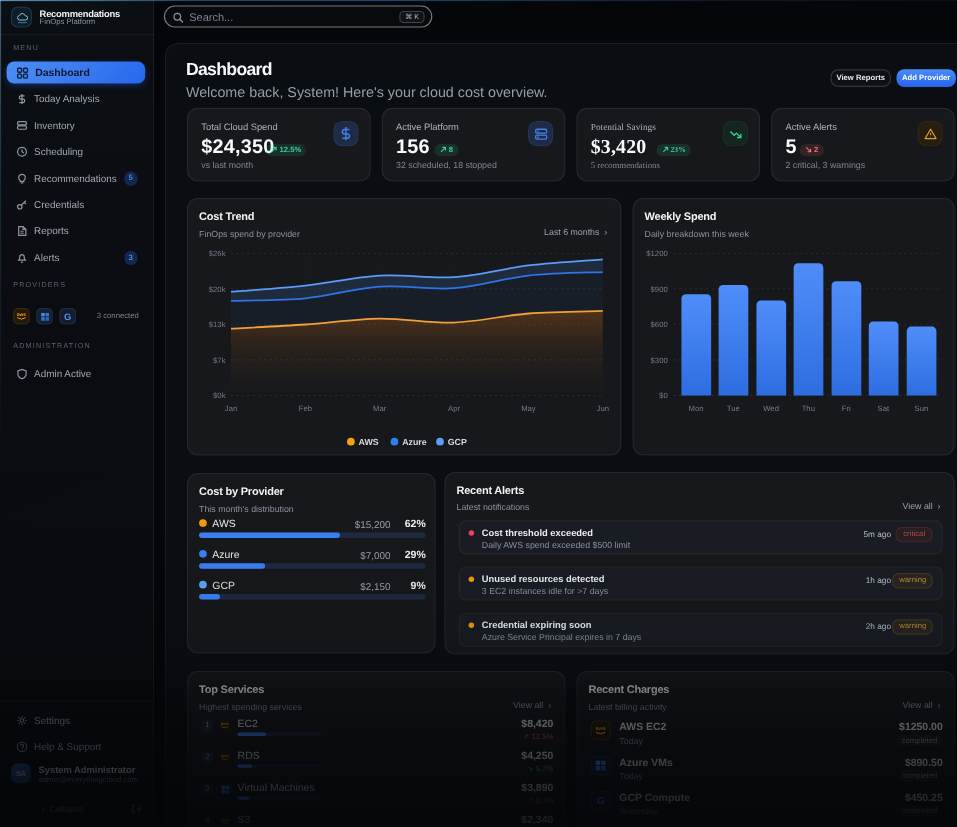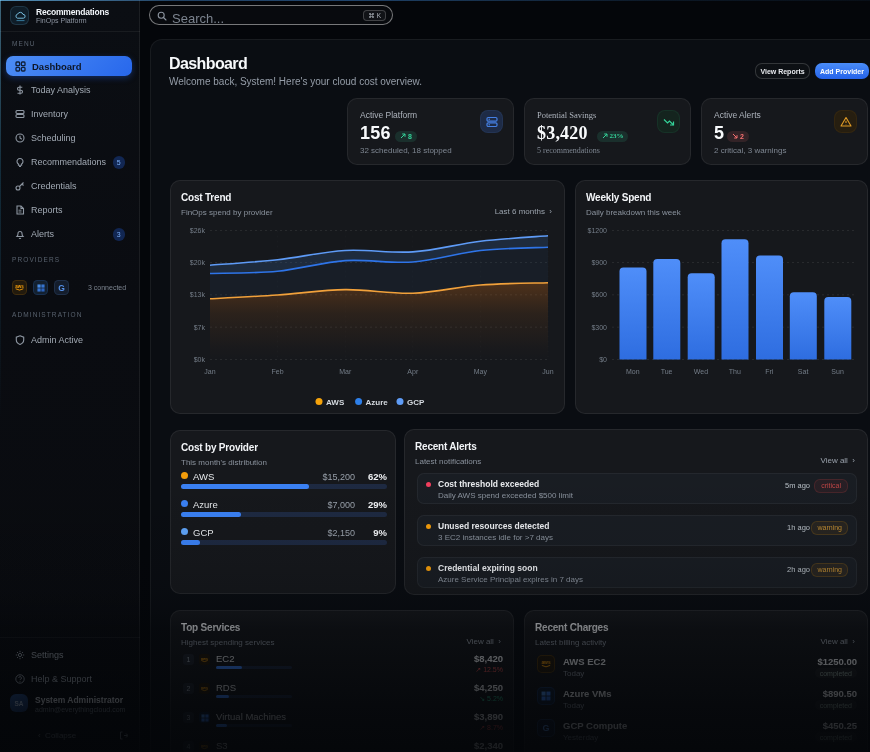--- a/index.html
+++ b/index.html
@@ -15,26 +15,26 @@
 .logo-sub{position:absolute;left:36px;top:16.5px;font-size:7px;color:#8d95a1;}
 .side-div{position:absolute;left:0;width:140px;height:1px;background:rgba(255,255,255,0.06);}
 .sec-label{position:absolute;left:12px;font-size:6.5px;letter-spacing:1.1px;color:#59626e;}
 .mitem{position:absolute;left:6px;width:126px;height:20px;border-radius:7px;color:#a2aab4;font-size:9px;display:flex;align-items:center;}
 .mitem svg{margin-left:9px;margin-right:6px;flex:0 0 auto;}
 .mitem.active{background:linear-gradient(135deg,#4d8ef5,#2767ec);color:#0d1626;box-shadow:0 2px 6px rgba(37,99,235,0.35);}
 .mbadge{position:absolute;right:7px;top:4px;width:12.5px;height:12.5px;border-radius:7px;background:rgba(37,99,235,0.30);color:#7db0f9;font-size:7px;display:flex;align-items:center;justify-content:center;}
 .pic{position:absolute;top:280px;width:15px;height:15px;border-radius:4.5px;display:flex;align-items:center;justify-content:center;}
 
 #search{position:absolute;left:149px;top:5px;width:244px;height:20px;border-radius:10px;border:1px solid rgba(255,255,255,0.45);background:rgba(255,255,255,0.02);}
-#search .ph{position:absolute;left:22px;top:5px;font-size:13px;color:#7b838e;}
+#search .ph{position:absolute;left:22px;top:5px;font-size:10px;color:#7b838e;}
 #search .kbd{position:absolute;right:6px;top:4px;height:11px;padding:0 4px;border:1px solid rgba(255,255,255,0.2);border-radius:4px;font-size:6.5px;color:#aeb4bb;line-height:10.5px;background:rgba(255,255,255,0.04);}
 
 #panel{position:absolute;left:150px;top:39px;width:720px;height:713px;background:#0a0d12;border:1px solid rgba(255,255,255,0.06);border-radius:12px 0 0 0;border-right:none;border-bottom:none;}
 h1.pagetitle{position:absolute;left:169px;top:55px;font-size:16px;font-weight:bold;color:#f7f9fb;letter-spacing:-0.6px;}
-.pagesub{position:absolute;left:169px;top:75.5px;font-size:10px;color:#959da8;}
+.pagesub{position:absolute;left:169px;top:75.5px;font-size:13px;color:#959da8;}
 .btn{position:absolute;top:63px;height:16px;border-radius:7px;font-size:7px;font-weight:bold;letter-spacing:0;display:flex;align-items:center;justify-content:center;}
 #btn-reports{left:755px;width:55px;background:#0d1014;border:1px solid rgba(255,255,255,0.16);color:#e8eaee;}
 #btn-add{left:815px;width:54px;background:linear-gradient(180deg,#4a8cf7,#2563eb);color:#fff;}
 
 .card{position:absolute;background:#16181c;border:1px solid rgba(255,255,255,0.07);border-radius:10px;}
 .stat-title{position:absolute;left:12px;top:10.5px;font-size:8.5px;color:#adb3bc;}
 .stat-value{position:absolute;left:12px;top:24px;font-size:18px;font-weight:bold;color:#f8fafc;letter-spacing:0.2px;}
 .stat-sub{position:absolute;left:12px;top:47px;font-size:8px;color:#7e8691;}
 .stat-icon{position:absolute;right:10px;top:11px;width:23px;height:23px;border-radius:8px;display:flex;align-items:center;justify-content:center;}
 .pill{position:absolute;top:31.5px;height:11.5px;border-radius:6px;font-size:7px;font-weight:bold;display:flex;align-items:center;justify-content:center;white-space:nowrap;}
@@ -180,20 +180,34 @@
       </svg>
     <span class="ph">Search...</span>
       <span class="kbd">⌘ K</span>
   </div>
 
   <h1 class="pagetitle">Dashboard</h1>
   <div class="pagesub">Welcome back, System! Here's your cloud cost overview.</div>
   <div class="btn" id="btn-reports">View Reports</div>
   <div class="btn" id="btn-add">Add Provider</div>
 
+  <div class="card" style="left:170px;top:98px;width:167px;height:67px;">
+    <div class="stat-title">Total Cloud Spend</div>
+    <div class="stat-value">$24,350</div>
+    <div class="pill green" style="left:71px;width:36px;"><svg width="6" height="6" viewBox="0 0 6 6" fill="none" stroke="#34d399" stroke-width="1" style="margin-right:2px">
+          <path d="M1 5 L5 1 M2.2 1 H5 V3.8"></path>
+        </svg>12.5%</div>
+    <div class="stat-sub">vs last month</div>
+    <div class="stat-icon" style="background:#1e2b46;border:1px solid rgba(96,165,250,0.08);">
+      <svg width="13" height="13" viewBox="0 0 12 12" fill="none" stroke="#4580e4" stroke-width="1.25">
+          <line x1="6" y1="0.5" x2="6" y2="11.5"></line>
+          <path d="M8.8 2.6 H4.8 a1.8 1.8 0 0 0 0 3.6 h2.4 a1.8 1.8 0 0 1 0 3.6 H3"></path>
+        </svg>
+    </div>
+  </div>
   <div class="card" style="left:347px;top:98px;width:167px;height:67px;">
     <div class="stat-title">Active Platform</div>
     <div class="stat-value">156</div>
     <div class="pill green" style="left:47px;width:22px;"><svg width="6" height="6" viewBox="0 0 6 6" fill="none" stroke="#34d399" stroke-width="1" style="margin-right:2px">
           <path d="M1 5 L5 1 M2.2 1 H5 V3.8"></path>
         </svg>8</div>
     <div class="stat-sub">32 scheduled, 18 stopped</div>
     <div class="stat-icon" style="background:#1e2b46;border:1px solid rgba(96,165,250,0.08);">
       <svg width="12" height="12" viewBox="0 0 12 12" fill="none" stroke="#4580e4" stroke-width="1.2">
           <rect x="1" y="1.5" width="10" height="3.6" rx="1.2"></rect>

